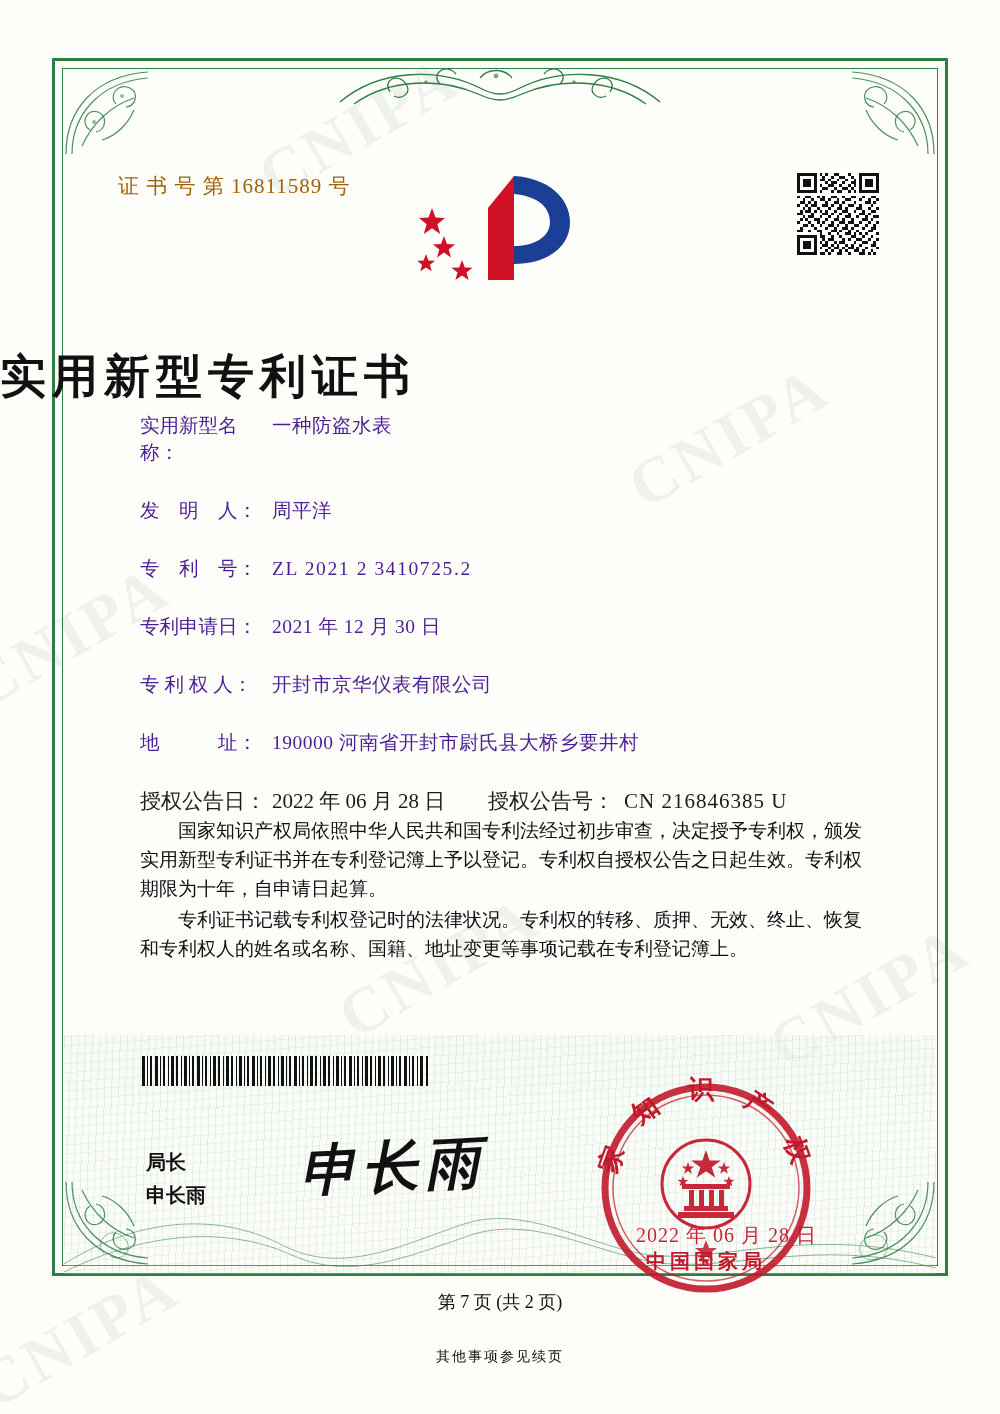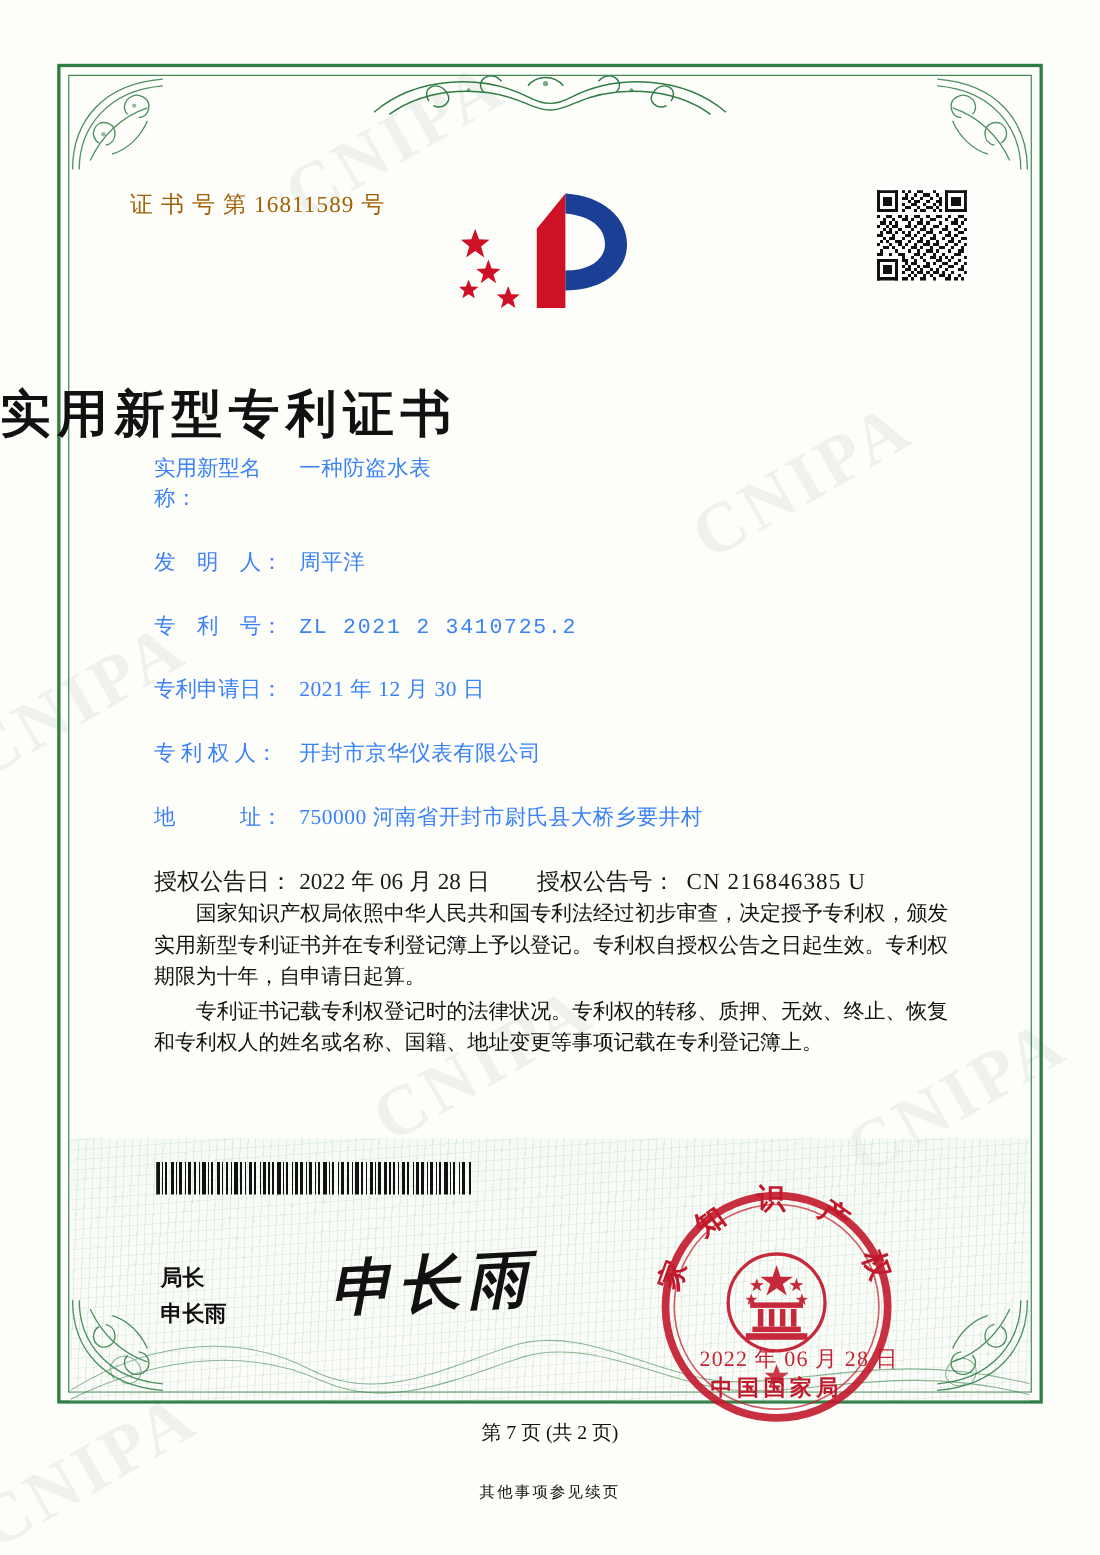--- a/index.html
+++ b/index.html
@@ -131,31 +131,31 @@
   #fields {
     position: absolute;
     left: 140px; top: 412px;
     width: 760px;
   }
   .field {
     display: flex;
     align-items: baseline;
     margin-bottom: 31px;
     font-size: 19.5px;
-    color: #3b82f6;
+    color: #4c1d95;
   }
   .f-label {
     width: 132px;
     flex: 0 0 132px;
     display: flex;
     justify-content: space-between;
     letter-spacing: 0px;
   }
   .f-value { flex: 1; letter-spacing: .5px; }
-  .f-value.mono { font-family: Liberation Mono, monospace; letter-spacing: 1.6px; }
+  .f-value.mono { font-family: Liberation Serif, serif; letter-spacing: 1.6px; }
 
   .field-row2 {
     display: flex;
     align-items: center;
     font-size: 21px;
     margin-bottom: 8px;
   }
   .pub-date-label { width: 132px; flex: 0 0 132px; display: flex; justify-content: space-between; }
   .pub-date-val { flex: 0 0 216px; }
   .pub-no-label { flex: 0 0 136px; display: flex; justify-content: space-between; }
@@ -582,21 +582,21 @@
       <span class="f-value">2021 年 12 月 30 日</span>
     </div>
 
     <div class="field">
       <span class="f-label">专 利 权 人：</span>
       <span class="f-value">开封市京华仪表有限公司</span>
     </div>
 
     <div class="field">
       <span class="f-label">地　　　址：</span>
-      <span class="f-value">750000 河南省开封市尉氏县大桥乡要井村</span>
+      <span class="f-value">190000 河南省开封市尉氏县大桥乡要井村</span>
     </div>
 
     <div class="field-row2">
       <span class="pub-date-label">授权公告日：</span>
       <span class="pub-date-val">2022 年 06 月 28 日</span>
       <span class="pub-no-label">授权公告号：</span>
       <span class="pub-no-val">CN 216846385 U</span>
     </div>
 
   </div>

